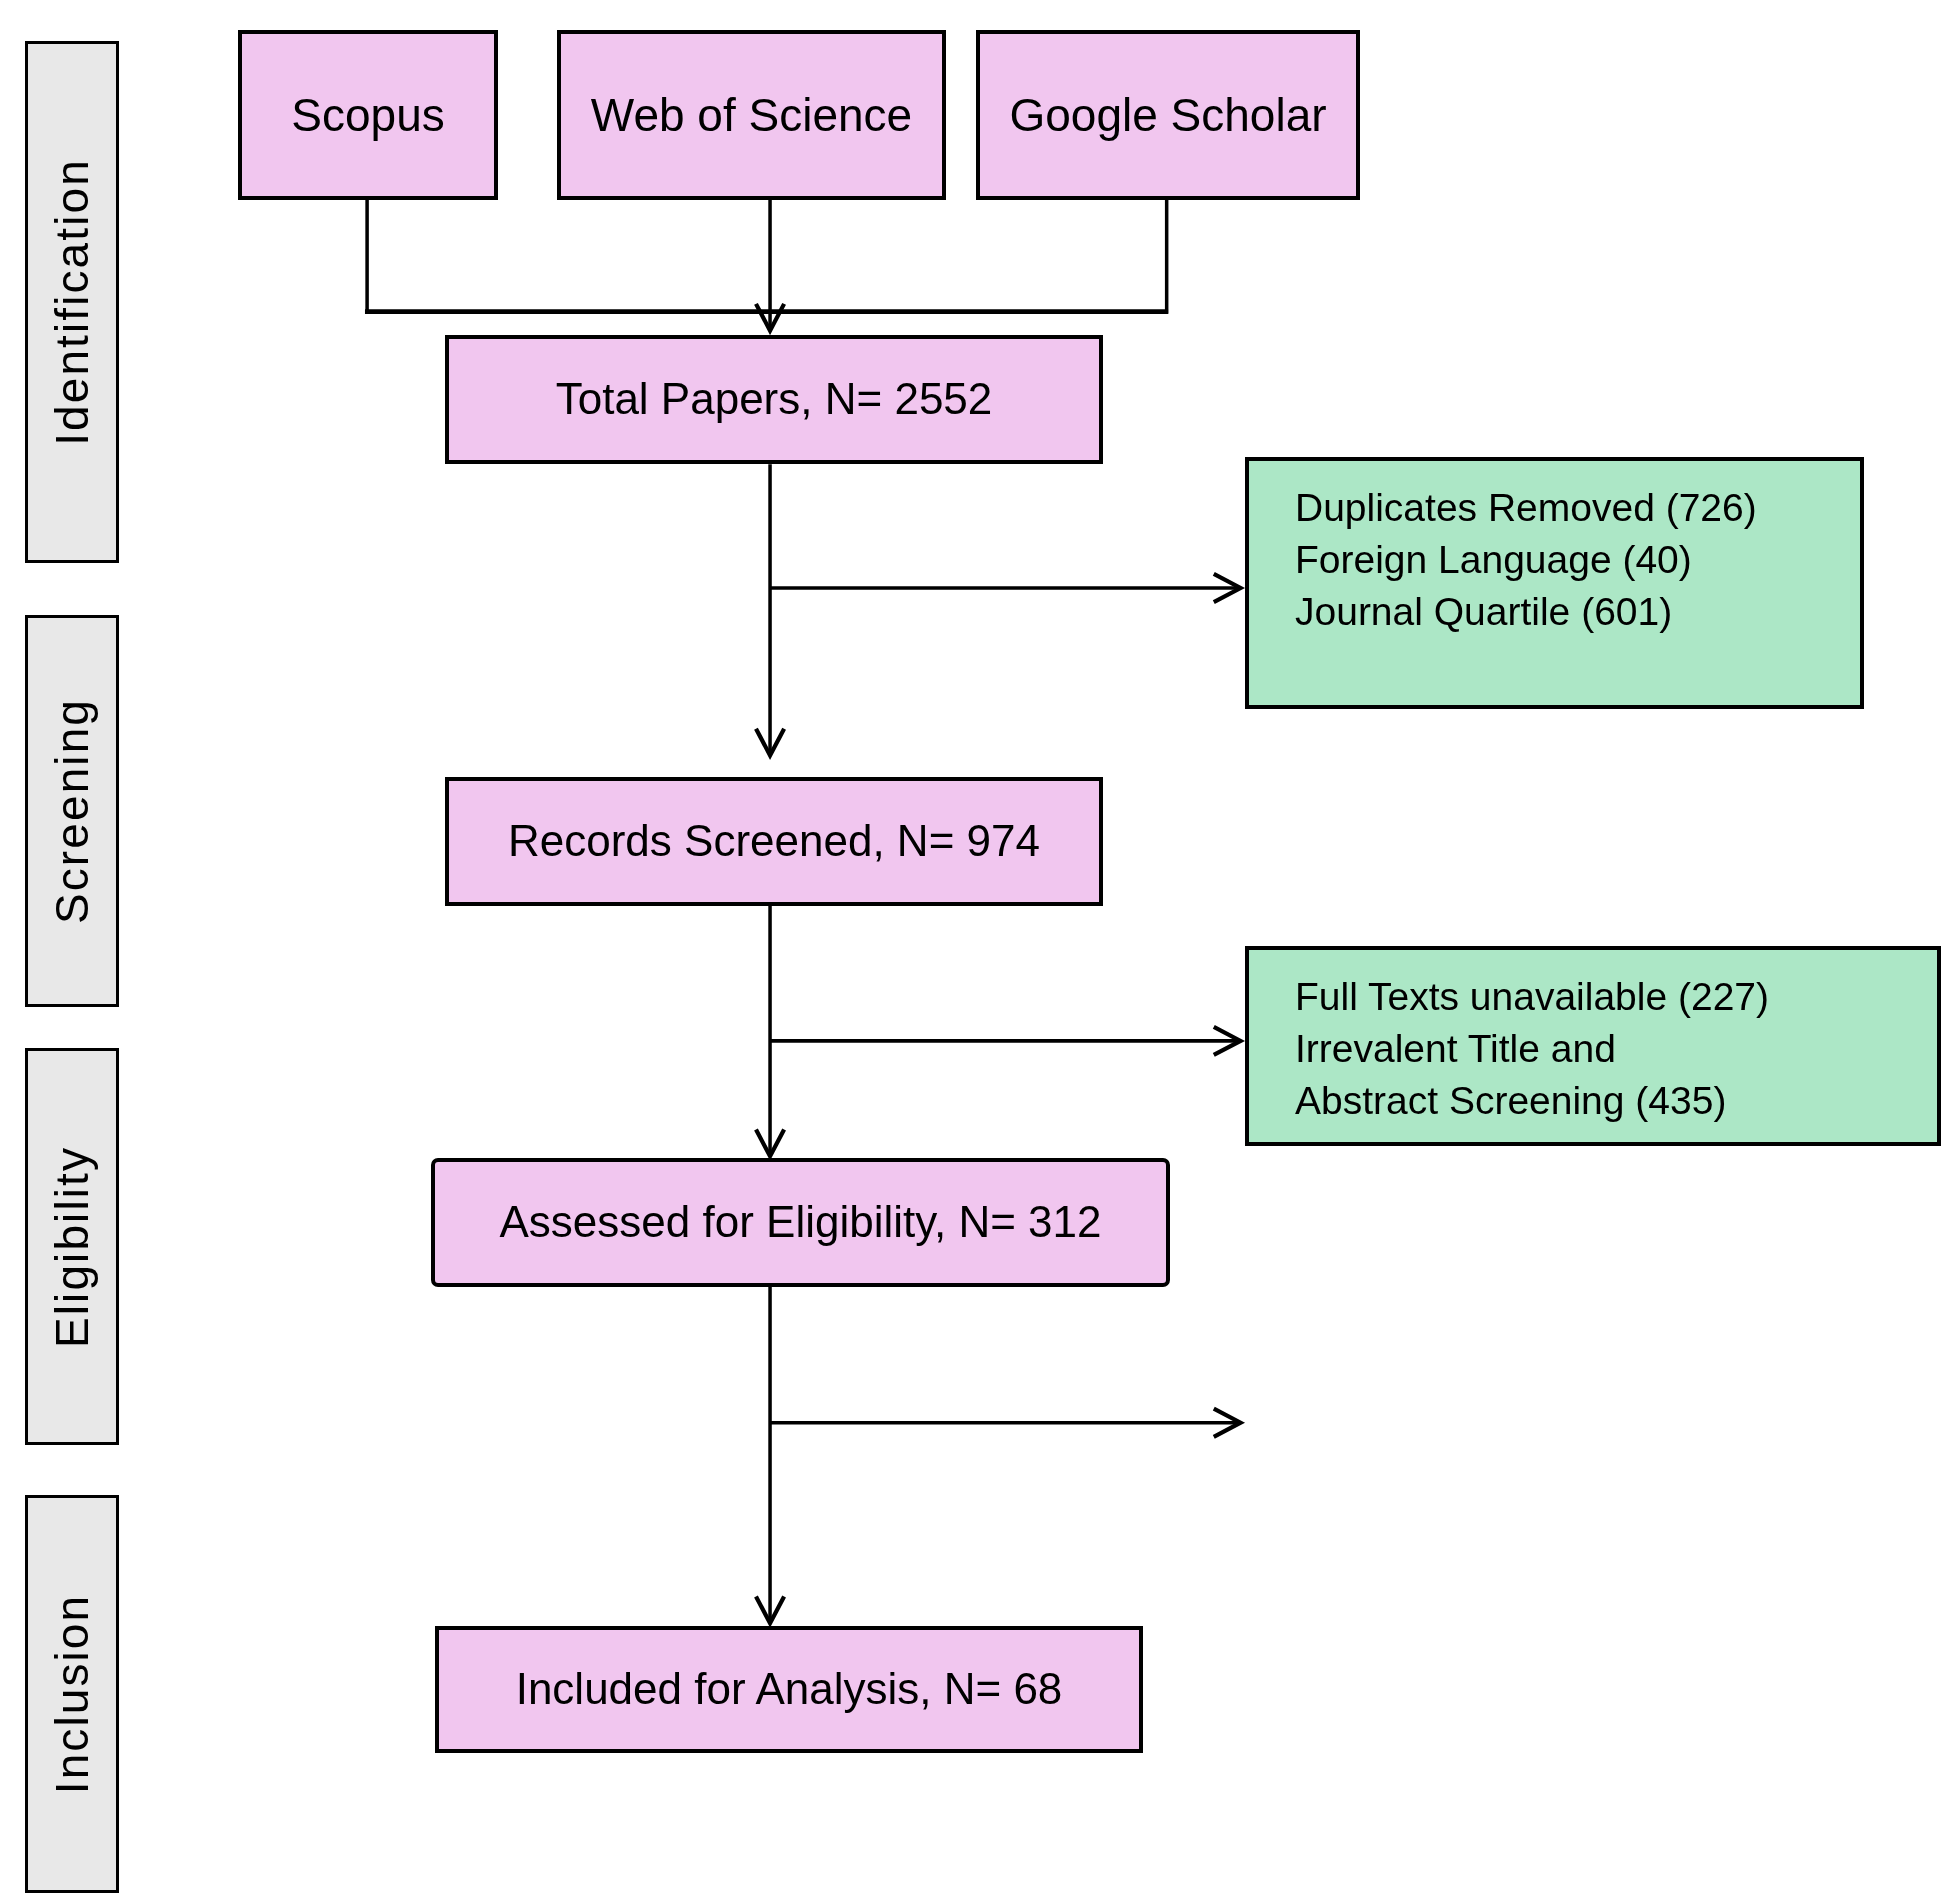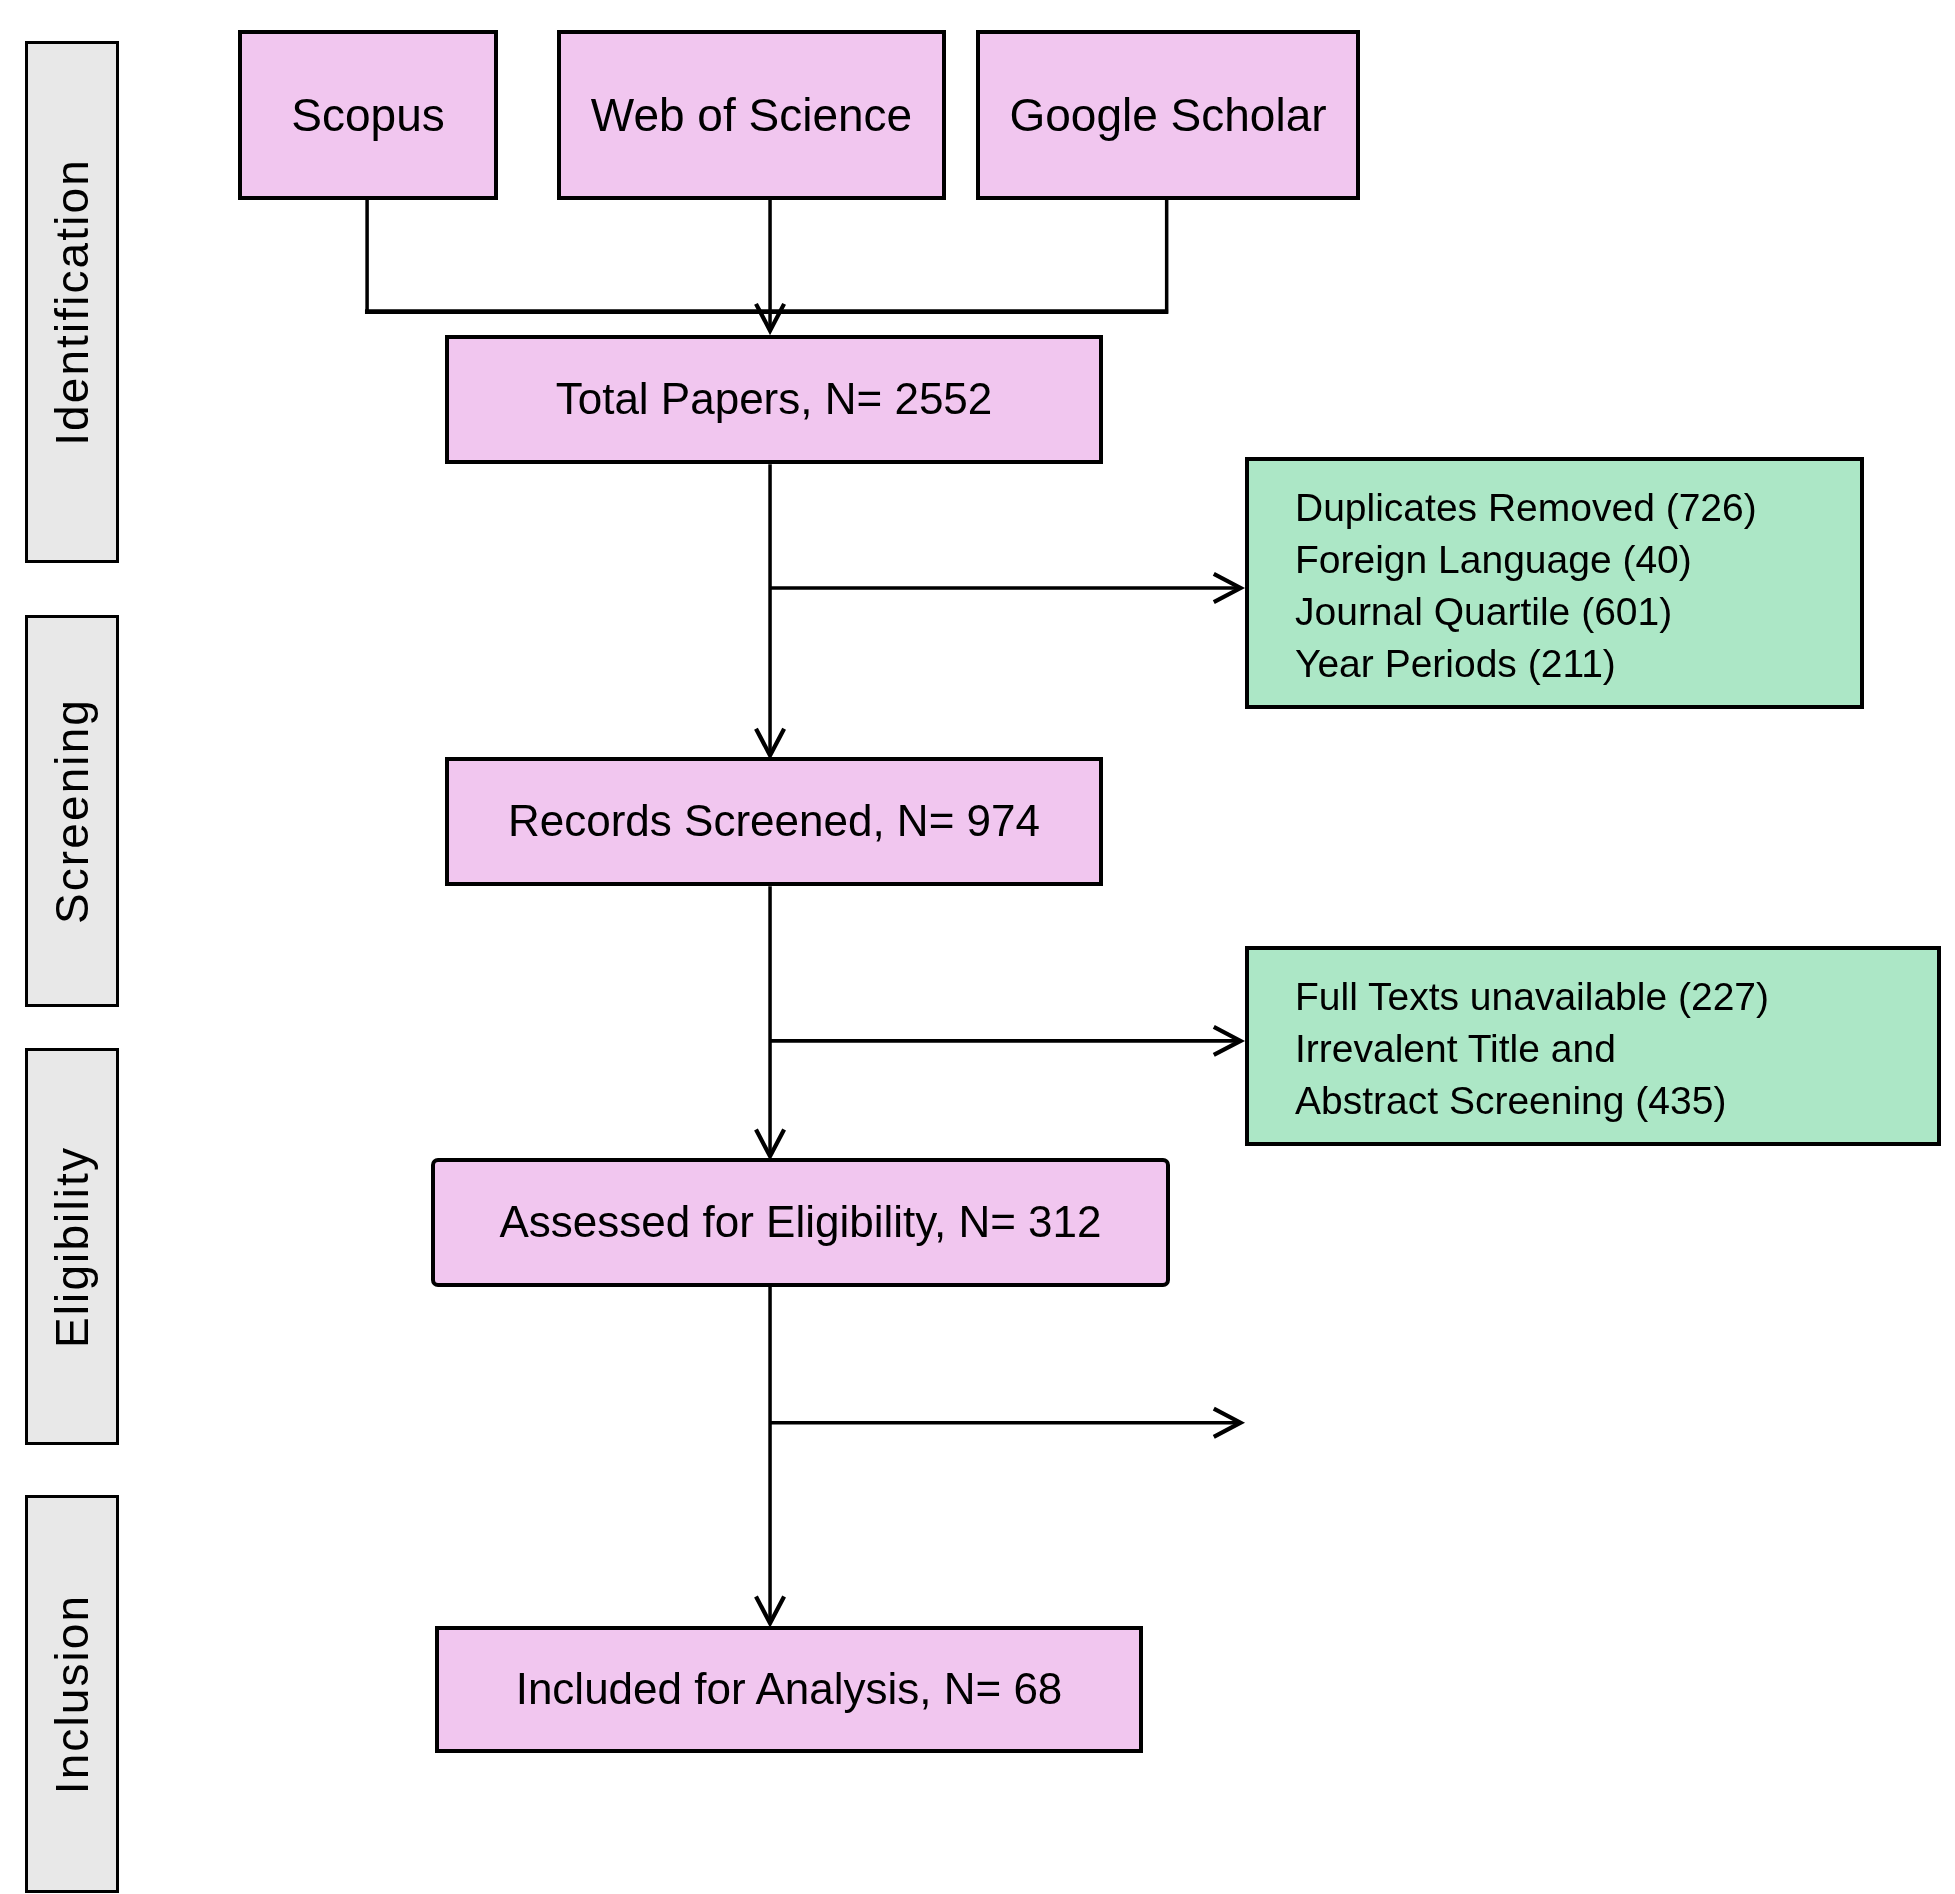--- a/index.html
+++ b/index.html
@@ -64,21 +64,21 @@
   #stage-identification{ left:25px;  top:41px;   width:94px; height:522px; }
   #stage-screening    { left:25px;  top:615px;  width:94px; height:392px; }
   #stage-eligibility  { left:25px;  top:1048px; width:94px; height:397px; }
   #stage-inclusion    { left:25px;  top:1495px; width:94px; height:398px; }
 
   #src-scopus { left:238px;  top:30px; width:260px; height:170px; }
   #src-wos    { left:557px;  top:30px; width:389px; height:170px; }
   #src-gs     { left:976px; top:30px; width:384px; height:170px; }
 
   #flow-total    { left:445px; top:335px;  width:658px;  height:129px; }
-  #flow-screened { left:445px; top:757px; width:658px;  height:129px; }
+  #flow-screened { left:445px; top:777px; width:658px;  height:129px; }
   #flow-assessed { left:431px; top:1158px; width:739px; height:129px;border-radius:7px; }
   #flow-included { left:435px; top:1626px; width:708px; height:127px; }
 
   #excl-1 { left:1245px; top:457px;  width:619px; height:252px; }
   #excl-2 { left:1245px; top:946px; width:696px; height:200px; }
   #excl-3 { left:1245px; top:1343px; width:689px; height:155px; }
 </style>
 </head>
 <body>
 
@@ -146,21 +146,20 @@
   </div>
   <div class="box pink" id="flow-included">
     <span class="flow-label">Included for Analysis, N= 68</span>
   </div>
 
   <div class="box green" id="excl-1">
     <div class="lines">
       <div>Duplicates Removed (726)</div>
       <div>Foreign Language (40)</div>
       <div>Journal Quartile (601)</div>
-      <div>Year Periods (211)</div>
     </div>
   </div>
   <div class="box green" id="excl-2">
     <div class="lines">
       <div>Full Texts unavailable (227)</div>
       <div>Irrevalent Title and</div>
       <div>Abstract Screening (435)</div>
     </div>
   </div>
 

